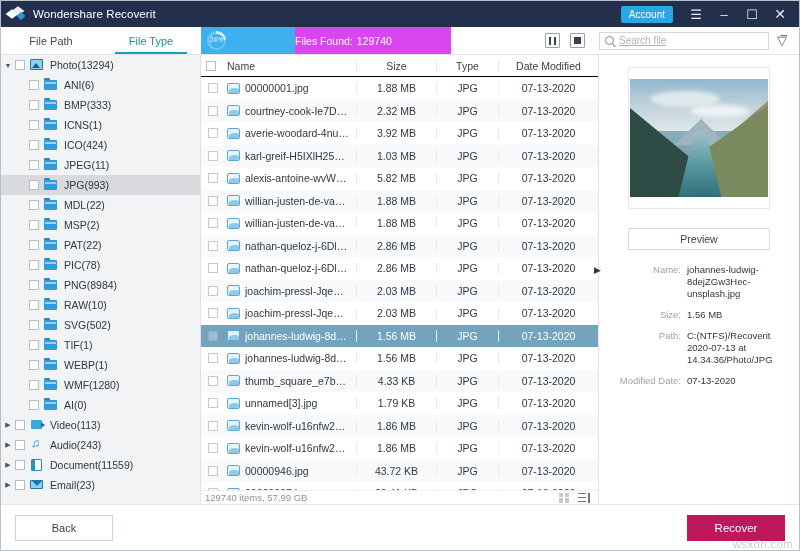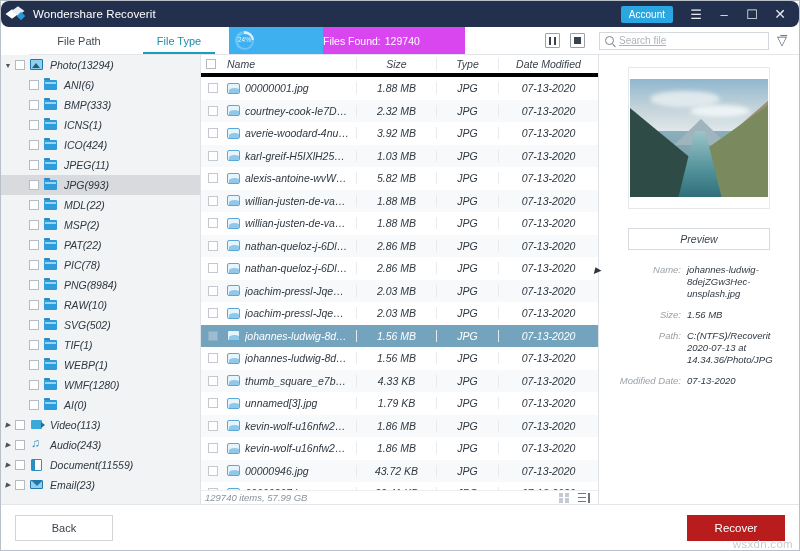--- a/index.html
+++ b/index.html
@@ -17,21 +17,20 @@
     border: 1px solid #b9c0c7;
   }
 
   
   .titlebar {
     height: 26px; flex: 0 0 26px;
     background: #22304d;
     display: flex; align-items: center;
     padding: 0 6px 0 7px;
     position: relative;
-    border-radius: 8px;
   }
   .logo { width: 16px; height: 16px; position: relative; flex: 0 0 16px; }
   .logo .d1, .logo .d2 {
     position: absolute; width: 8px; height: 8px; background: #fff;
     transform: rotate(45deg) skew(-8deg,-8deg);
   }
   .logo .d1 { left: 0px; top: 4px; }
   .logo .d2 { left: 6px; top: 1px; background: #e9eef5; }
   .logo .d3 {
     position: absolute; left: 10px; top: 7px; width: 6px; height: 6px;
@@ -54,21 +53,20 @@
   }
   .tb-icon.close { font-size: 14px; }
 
   
   .toolbar {
     height: 28px; flex: 0 0 28px;
     background: #ffffff;
     display: flex; align-items: stretch;
     border-bottom: 1px solid #e2e6ea;
     position: relative;
-    margin-left: 28px;
   }
   .tabs { width: 200px; flex: 0 0 200px; display: flex; align-items: stretch; }
   .tab {
     flex: 1; display: flex; align-items: center; justify-content: center;
     font-size: 11px; color: #3f4a55; position: relative;
   }
   .tab.active { color: #1b8fa8; }
   .tab.active::after {
     content: ""; position: absolute; left: 14px; right: 14px; bottom: 0;
     height: 2px; background: #1ba0bb;
@@ -121,21 +119,21 @@
   }
   .search-ico { width: 9px; height: 9px; border: 1.3px solid #7d858e; border-radius: 50%; position: relative; flex: 0 0 9px;}
   .search-ico::after {
     content: ""; position: absolute; right: -3px; bottom: -2.5px;
     width: 4px; height: 1.3px; background: #7d858e; transform: rotate(45deg);
   }
   .search-ph { font-size: 10px; color: #adb4bb; text-decoration: underline; }
   .filter-ico { width: 14px; height: 14px; color: #5a636c; font-size: 13px; line-height: 13px; }
 
   
-  .body { flex: 1; display: flex; min-height: 0; font-style: italic; }
+  .body { flex: 1; display: flex; min-height: 0; }
 
   
   .sidebar {
     width: 200px; flex: 0 0 200px;
     background: #f2f3f5;
     border-right: 1px solid #dfe3e7;
     overflow: hidden; position: relative;
   }
   .tree-row {
     height: 20px; display: flex; align-items: center;
@@ -207,21 +205,21 @@
   .child { padding-left: 14px; }
 
   
   .filelist {
     flex: 1; min-width: 0; display: flex; flex-direction: column;
     background: #fff; position: relative;
     border-right: 1px solid #dfe3e7;
   }
   .lhead {
     height: 22px; flex: 0 0 22px; display: flex; align-items: center;
-    border-bottom: 4px solid #000000; font-size: 10.5px; color: #39424c;
+    border-bottom: 1px solid #000000; font-size: 10.5px; color: #39424c;
     background: #fff;
   }
   .lhead .cell { display: flex; align-items: center; }
   .c-chk { width: 24px; flex: 0 0 24px; display: flex; justify-content: center; }
   .c-name { flex: 1; min-width: 0; padding-left: 2px; }
   .c-size { width: 80px; flex: 0 0 80px; text-align: center; justify-content: center; border-left: 1px solid #e8ebee;}
   .c-type { width: 62px; flex: 0 0 62px; text-align: center; justify-content: center; border-left: 1px solid #e8ebee;}
   .c-date { width: 100px; flex: 0 0 100px; text-align: center; justify-content: center; border-left: 1px solid #e8ebee;}
   .rows { flex: 1; overflow: hidden; }
   .frow {
@@ -322,21 +320,21 @@
     border-top: 1px solid #e2e6ea;
     display: flex; align-items: center; padding: 0 14px;
     position: relative;
   }
   .back-btn {
     width: 98px; height: 26px; border: 1px solid #d1d6db; background: #fff;
     display: flex; align-items: center; justify-content: center;
     font-size: 11px; color: #39424c;
   }
   .recover-btn {
-    margin-left: auto; width: 98px; height: 26px; background: #b91c1c;
+    margin-left: auto; width: 98px; height: 26px; background: #be185d;
     display: flex; align-items: center; justify-content: center;
     font-size: 11.5px; color: #fff;
   }
   .watermark {
     position: absolute; right: 6px; bottom: 0px;
     font-size: 11.5px; color: #c9ccd0; letter-spacing: .3px;
   }
 </style>
 </head>
 <body>

